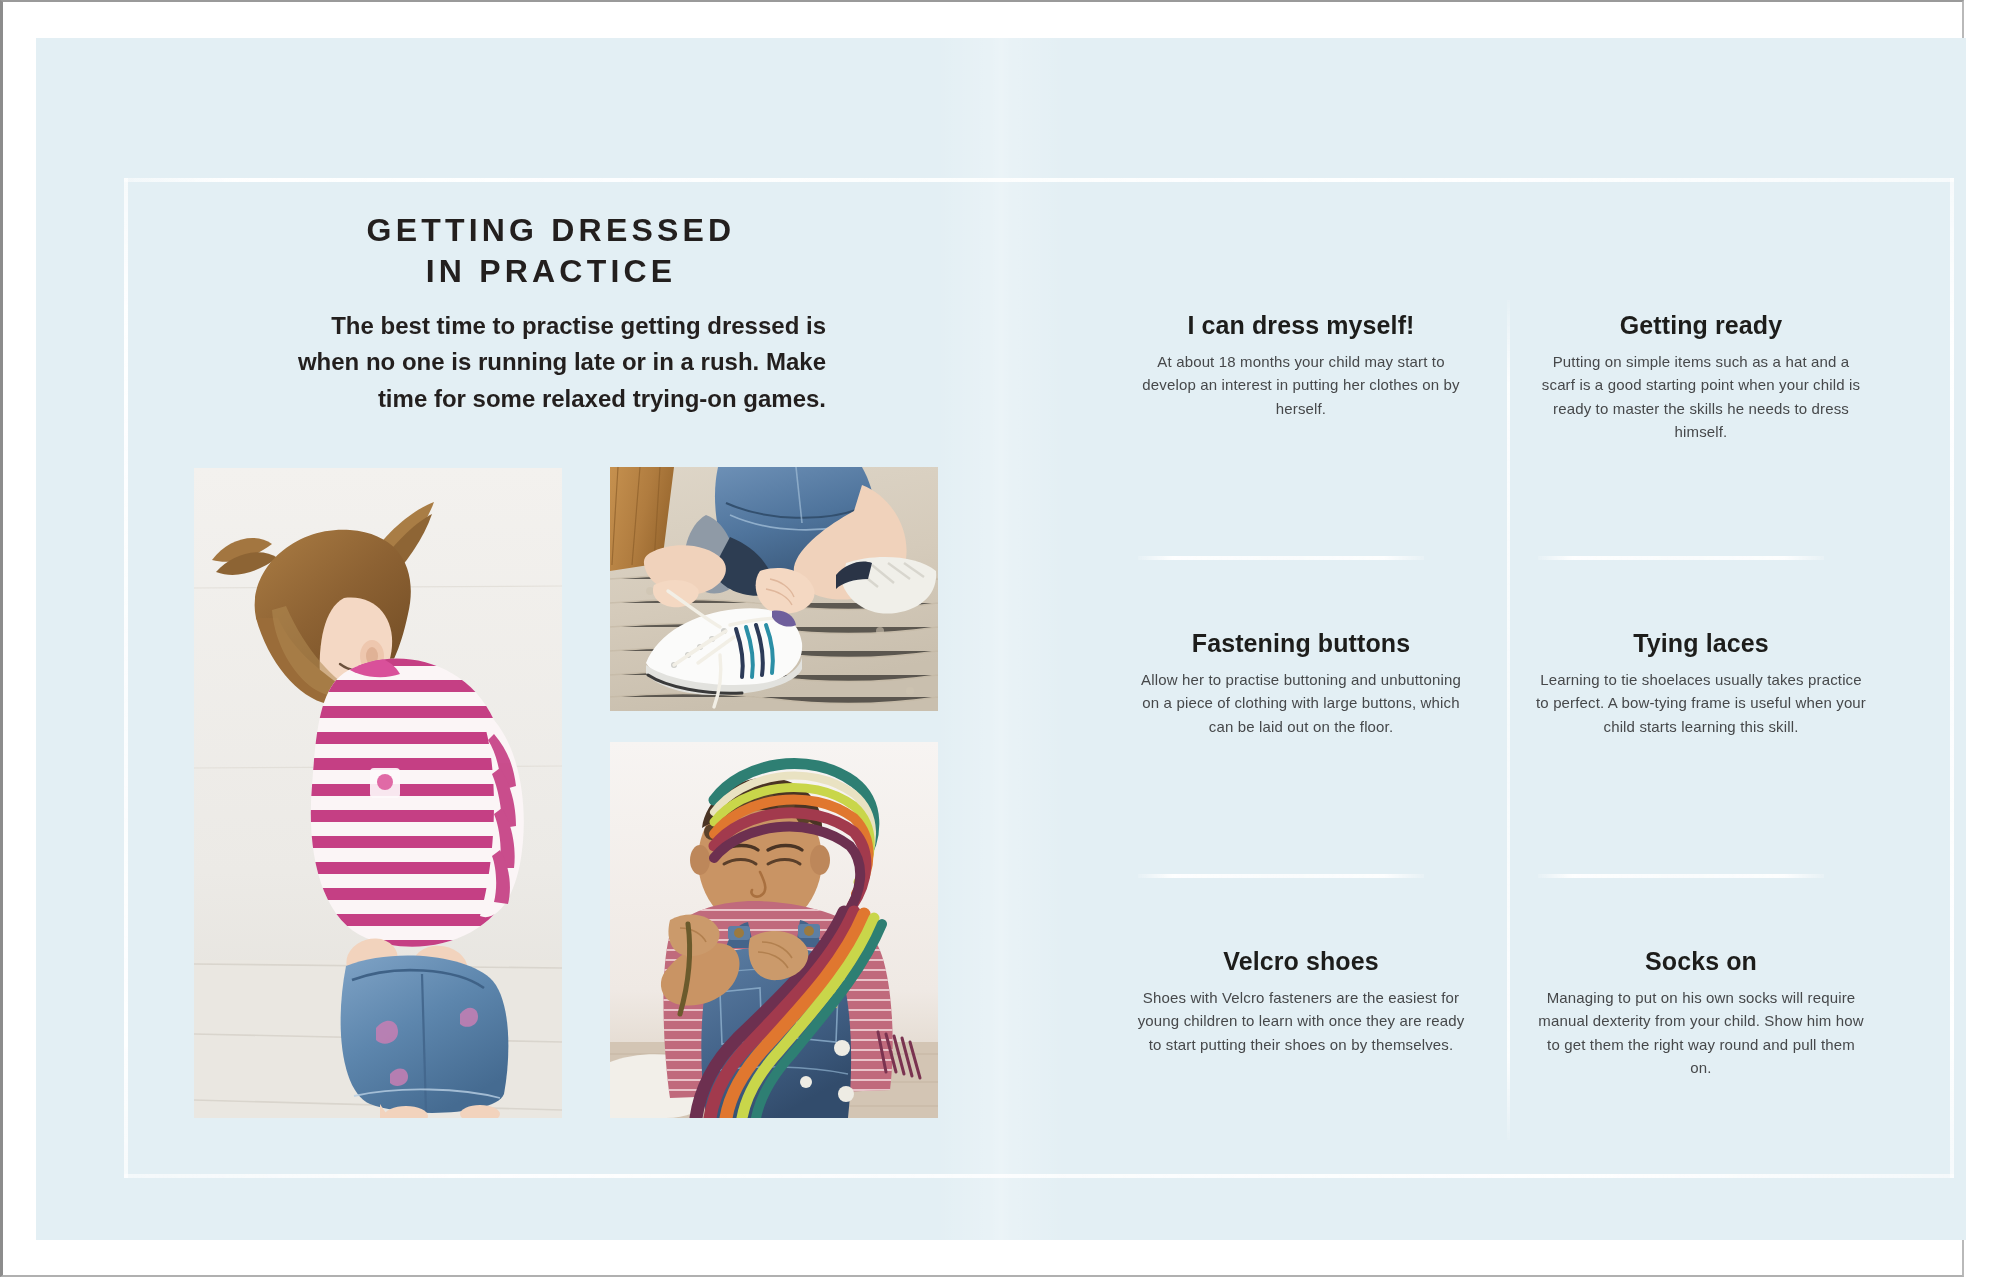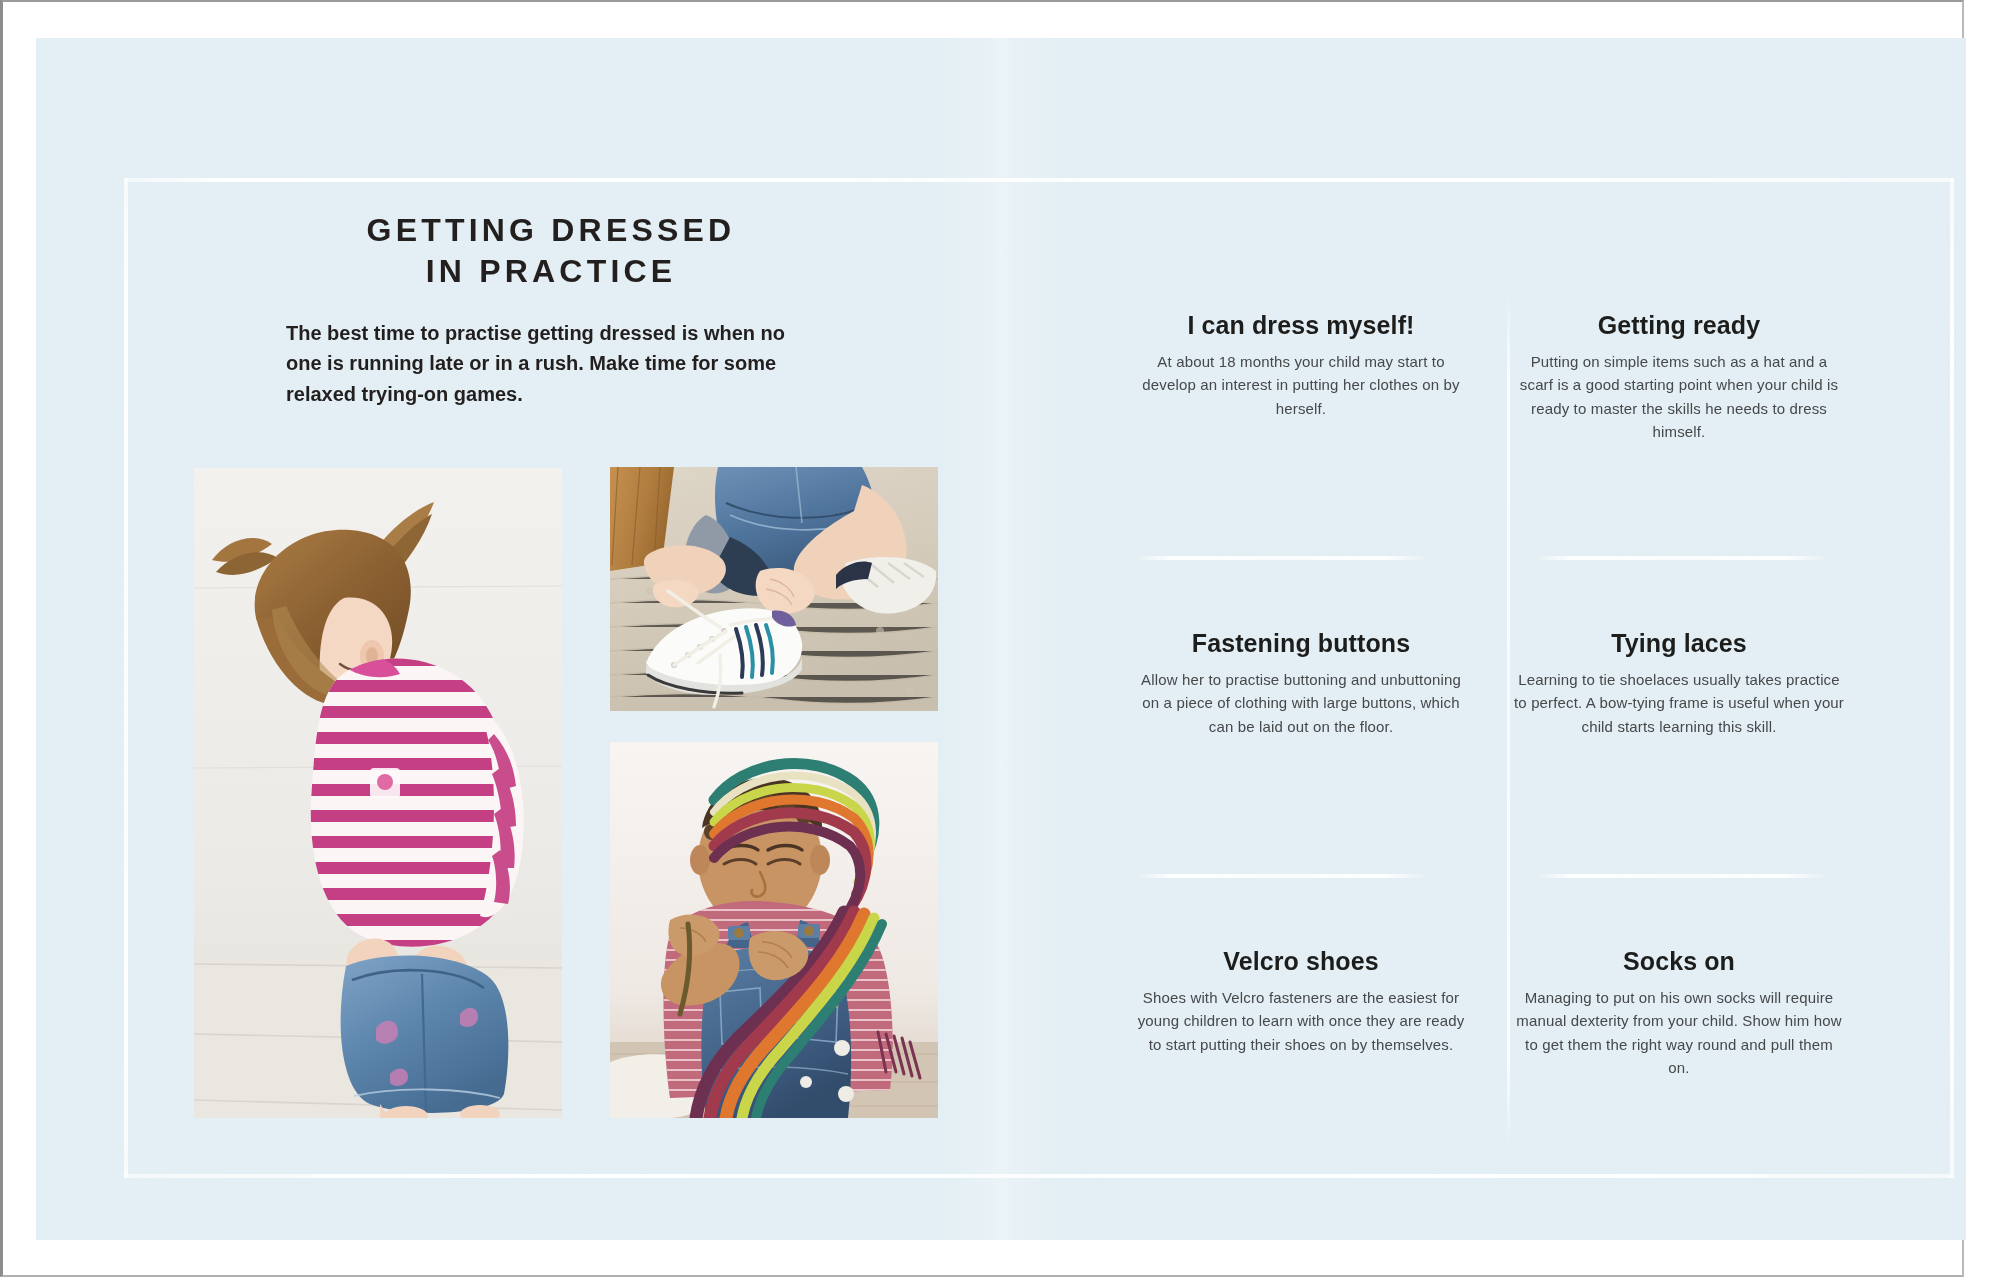--- a/index.html
+++ b/index.html
@@ -105,25 +105,25 @@
     font-size: 32px;
     font-weight: 700;
     letter-spacing: 4.2px;
     line-height: 1.28;
     text-transform: uppercase;
     padding: 0 48px 0 38px;
   }
   .page-title .title-line-2 { display: block; }
 
   .intro {
-    margin: 26px auto 0 auto;
+    margin: 16px auto 0 auto;
     width: 540px;
-    text-align: left;
+    text-align: right;
     color: #231f1e;
-    font-size: 20px;
+    font-size: 24px;
     font-weight: 700;
     line-height: 1.52;
   }
 
   
   .photos {
     position: absolute;
     left: 158px;
     top: 430px;
   }
@@ -145,21 +145,21 @@
     top: 272px;
     width: 780px;
     height: 820px;
   }
   .info-cell {
     position: absolute;
     width: 330px;
     text-align: center;
   }
   .cell-c0 { left: 10px; }
-  .cell-c1 { left: 388px; }
+  .cell-c1 { left: 410px; }
   .row-r0 { top: 0; }
   .row-r1 { top: 318px; }
   .row-r2 { top: 636px; }
 
   .info-title {
     margin: 0 0 10px 0;
     color: #1d1d1b;
     font-size: 25px;
     font-weight: 600;
     line-height: 1.2;

